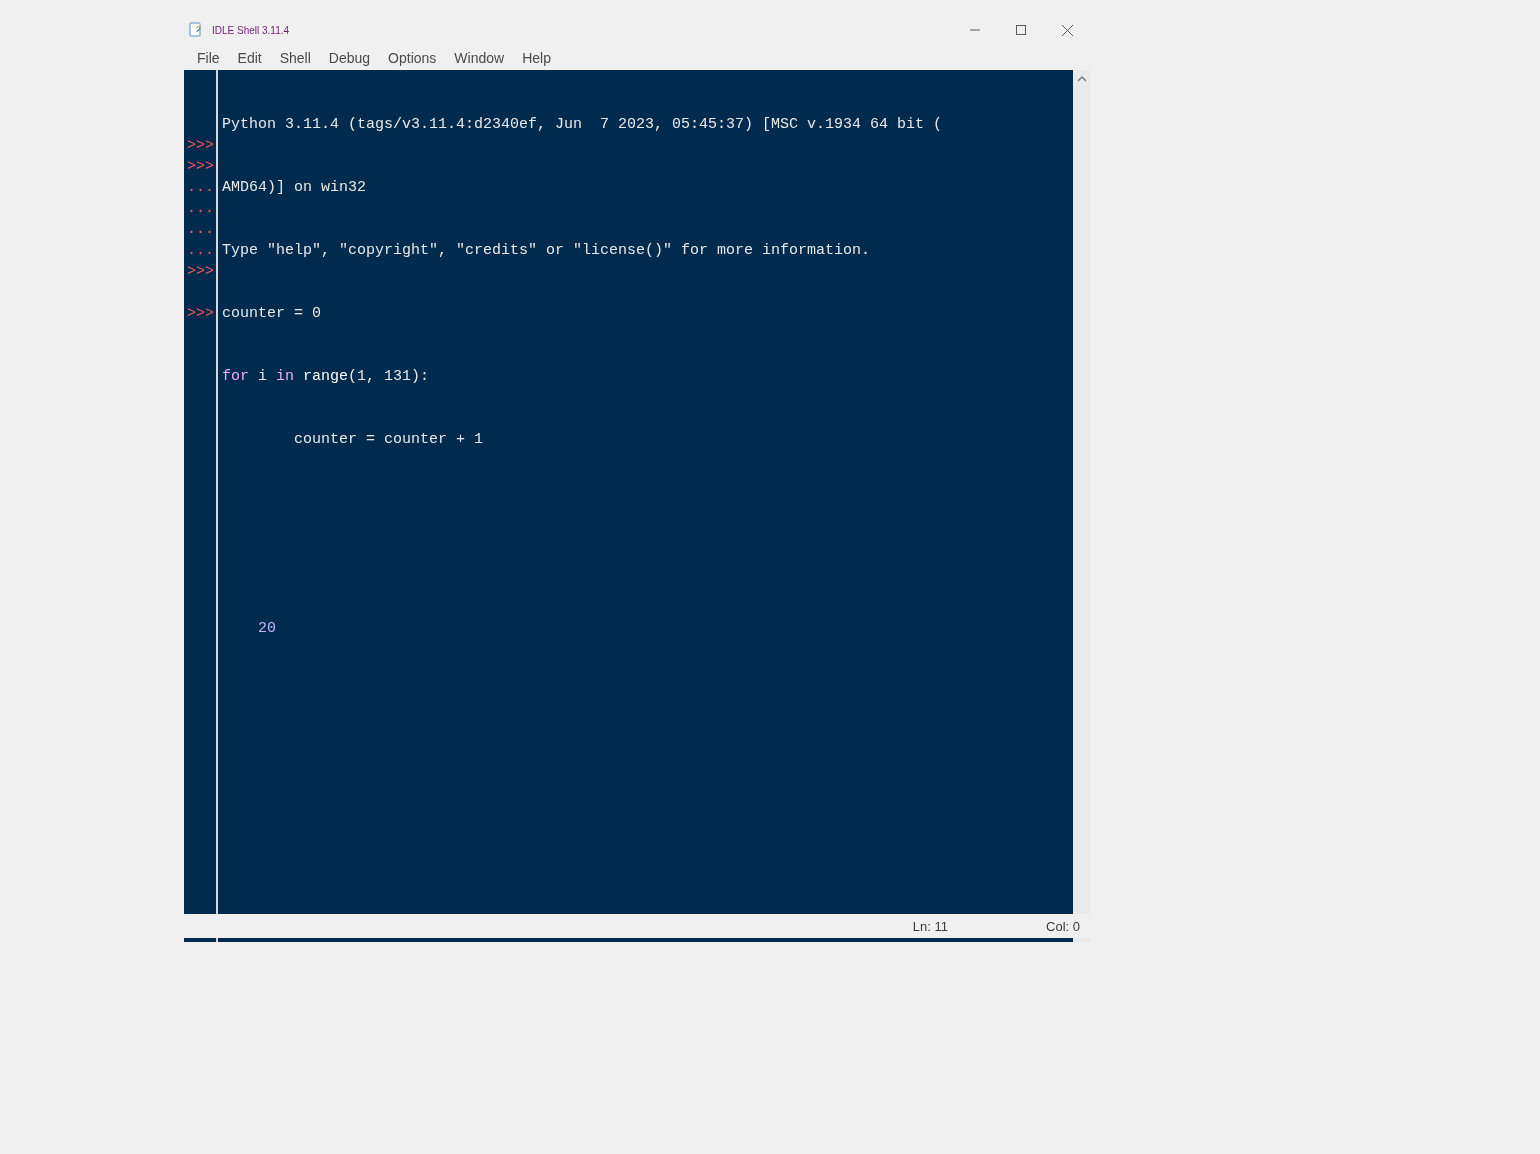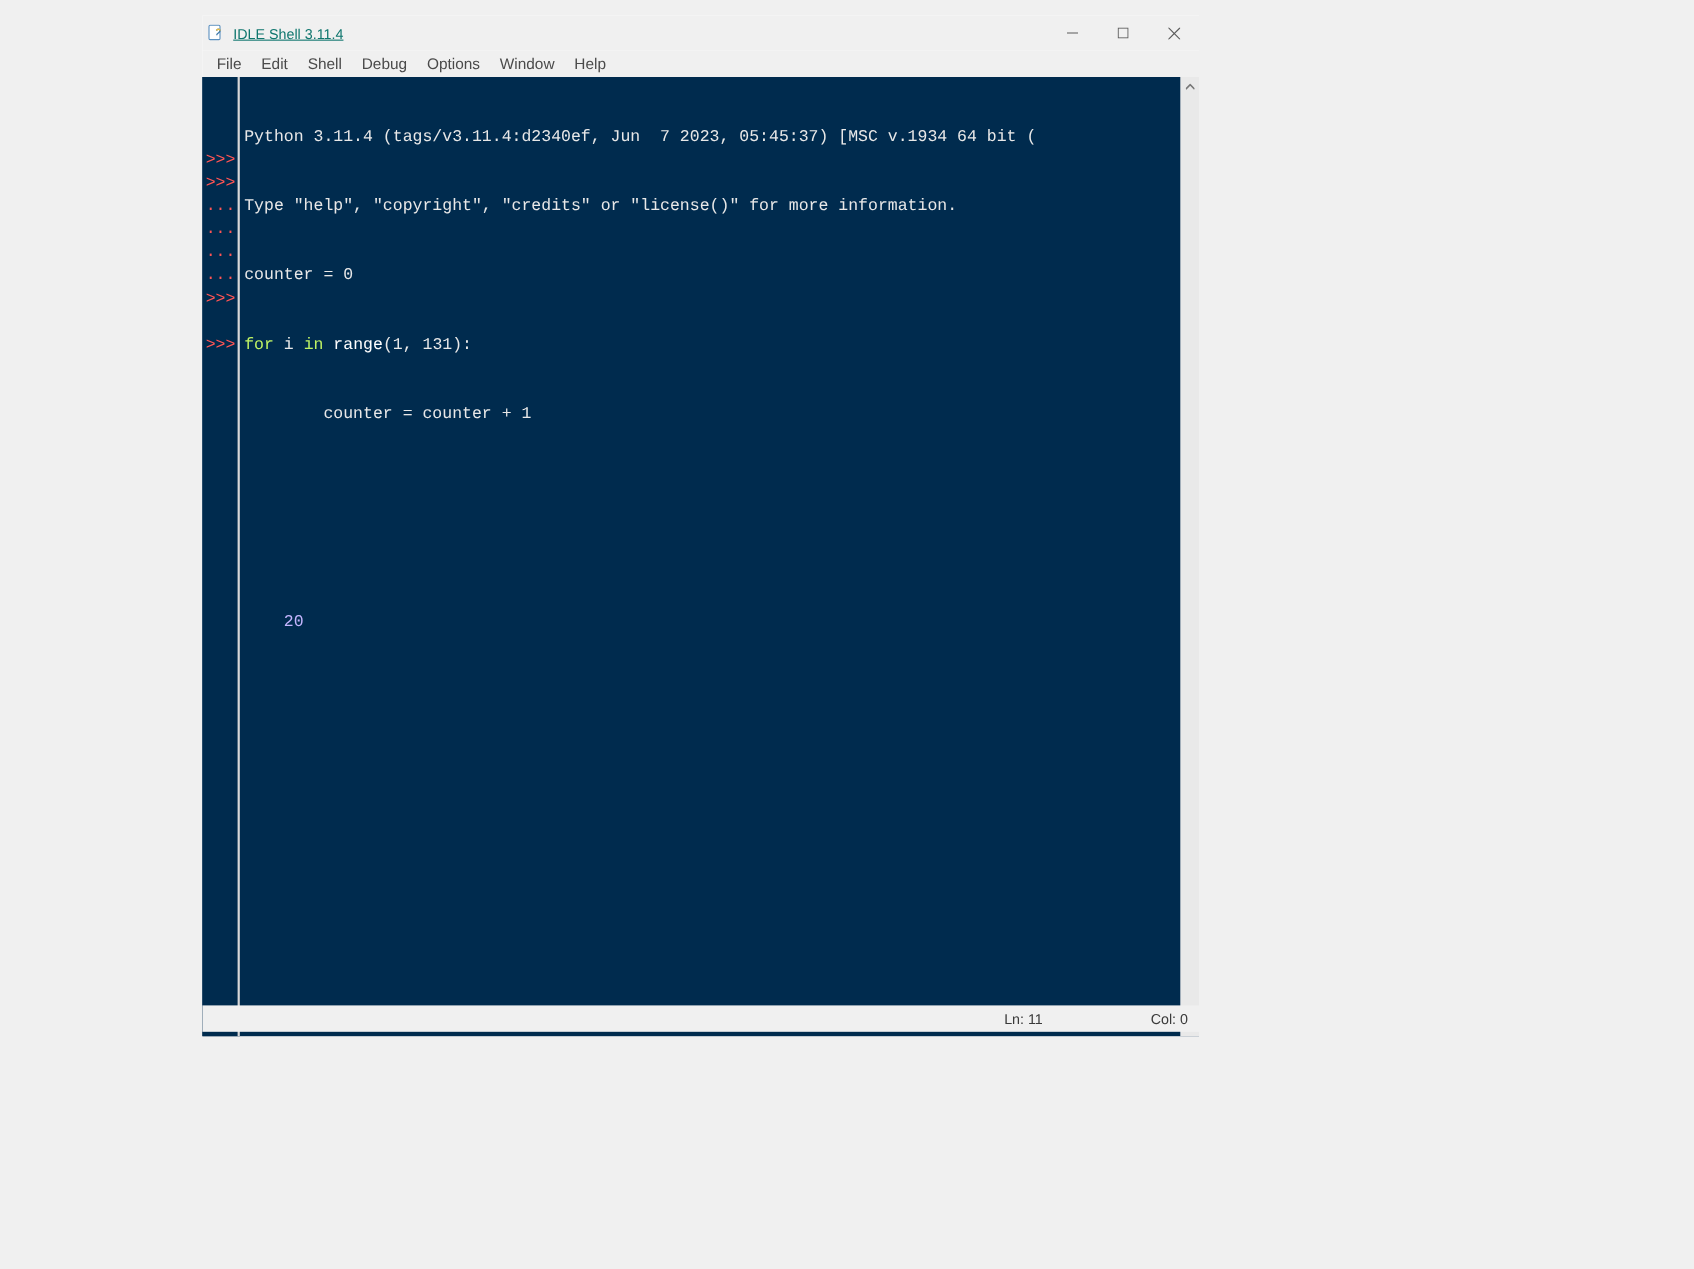--- a/index.html
+++ b/index.html
@@ -28,23 +28,22 @@
     padding-left: 4px;
     background: #f0f0f0;
   }
   .titlebar-icon {
     width: 18px; height: 18px;
     margin-right: 6px;
     display: flex; align-items: center; justify-content: center;
   }
   .title-text {
     flex: 1;
-    font-size: 13px;
-    color: #0f766e;
-    text-decoration: underline;
+    font-size: 10px;
+    color: #701a75;
   }
   .winbtns {
     display: flex;
     height: 100%;
   }
   .winbtn {
     width: 46px;
     display: flex;
     align-items: center;
     justify-content: center;
@@ -87,21 +86,21 @@
     flex: 1;
     font-family: "Consolas","Courier New",monospace;
     font-size: 15px;
     line-height: 21px;
     padding: 2px 0 0 4px;
     color: #e8e8e8;
     white-space: pre;
     border-radius: 16px;
   }
   .code div { height: 21px; }
-  .c-kw   { color: #bef264; }  
+  .c-kw   { color: #f0abfc; }  
   .c-bi   { color: #ffffff; }  
   .c-txt  { color: #e8e8e8; }
   .c-out  { color: #c4b5fd; margin-left: 36px; }
   .scrollbar {
     width: 17px;
     background: #e9e9e9;
     position: relative;
   }
   .scroll-arrow {
     position: absolute;
@@ -182,20 +181,21 @@
       <div>...</div>
       <div>...</div>
       <div>...</div>
       <div>...</div>
       <div>&gt;&gt;&gt;</div>
       <div></div>
       <div>&gt;&gt;&gt;</div>
     </div>
     <div class="code">
       <div><span class="c-txt">Python 3.11.4 (tags/v3.11.4:d2340ef, Jun  7 2023, 05:45:37) [MSC v.1934 64 bit (</span></div>
+      <div><span class="c-txt">AMD64)] on win32</span></div>
       <div><span class="c-txt">Type "help", "copyright", "credits" or "license()" for more information.</span></div>
       <div><span class="c-txt">counter = 0</span></div>
       <div><span class="c-kw">for</span><span class="c-txt"> i </span><span class="c-kw">in</span><span class="c-txt"> </span><span class="c-bi">range</span><span class="c-txt">(1, 131):</span></div>
       <div><span class="c-txt">        counter = counter + 1</span></div>
       <div><span class="c-txt"></span></div>
       <div><span class="c-txt"></span></div>
       <div><span class="c-out">20</span></div>
       <div></div>
     </div>
     <div class="scrollbar">

